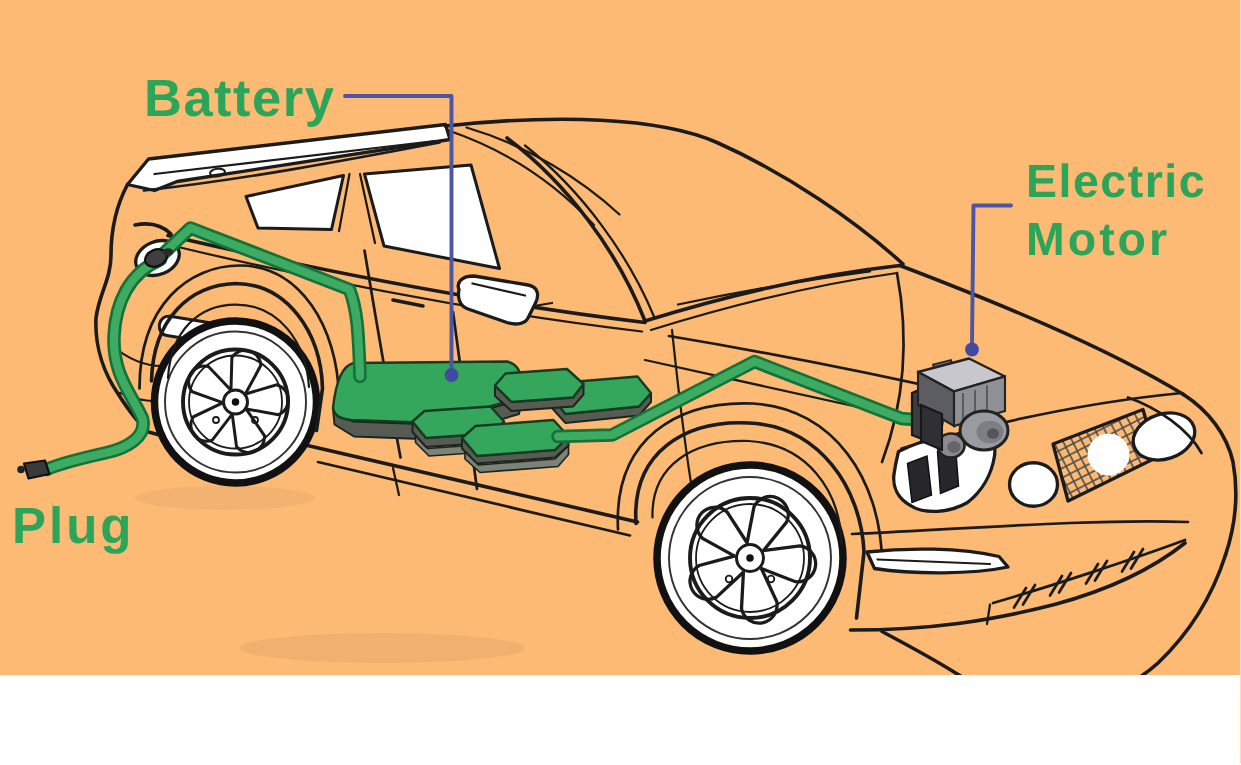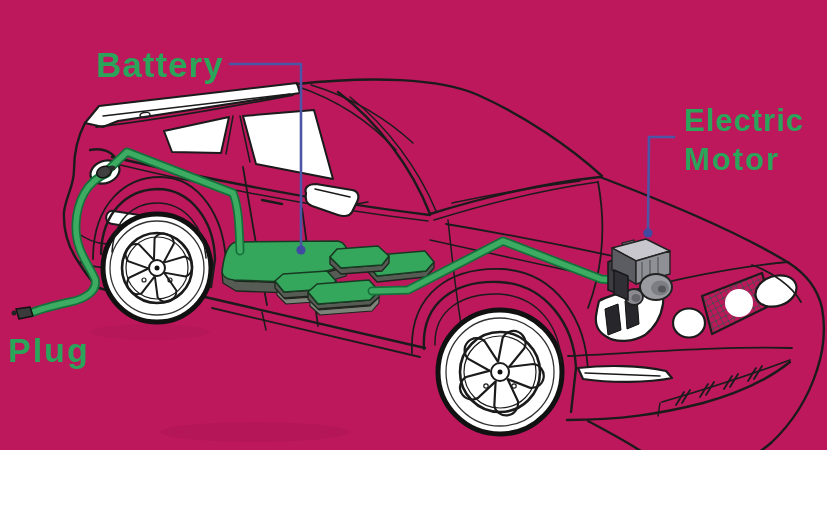--- a/index.html
+++ b/index.html
@@ -1,16 +1,16 @@
 <!DOCTYPE html>
 <html><head>
 <meta charset="utf-8">
 <style>
   html,body{margin:0;padding:0;background:#fff;}
-  .canvas{position:relative;width:827px;height:450px;background:#be185d;overflow:hidden;
+  .canvas{position:relative;width:827px;height:450px;background:#fdba74;overflow:hidden;
           font-family:"Liberation Sans",sans-serif;}
   svg{display:block;}
   svg text{font-family:"Liberation Sans","DejaVu Sans",sans-serif;font-weight:bold;}
   .ln{fill:none;stroke:#1b1b1b;stroke-width:2.4;stroke-linecap:round;stroke-linejoin:round;}
   .ln-thin{fill:none;stroke:#1b1b1b;stroke-width:1.5;stroke-linecap:round;stroke-linejoin:round;}
   .ln-mid{fill:none;stroke:#1b1b1b;stroke-width:1.8;stroke-linecap:round;stroke-linejoin:round;}
   .wfill{fill:#ffffff;stroke:#1b1b1b;stroke-width:2.2;stroke-linejoin:round;}
   .glass{fill:#ffffff;stroke:#1b1b1b;stroke-width:2;stroke-linejoin:round;}
   .batt-top{fill:#35a75c;stroke:#173a22;stroke-width:1.6;stroke-linejoin:round;}
   .batt-side{fill:#565c54;stroke:#1c241c;stroke-width:1.3;stroke-linejoin:round;}

